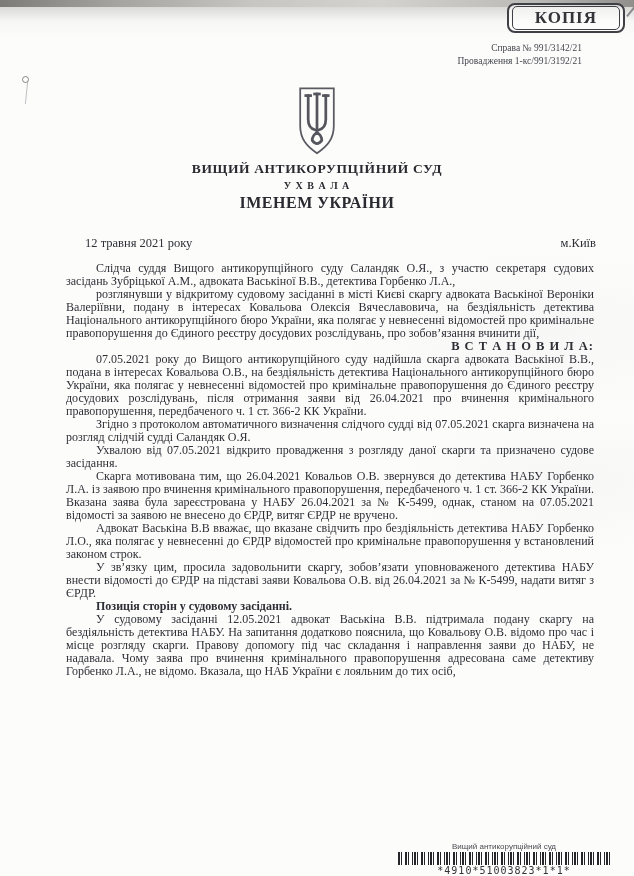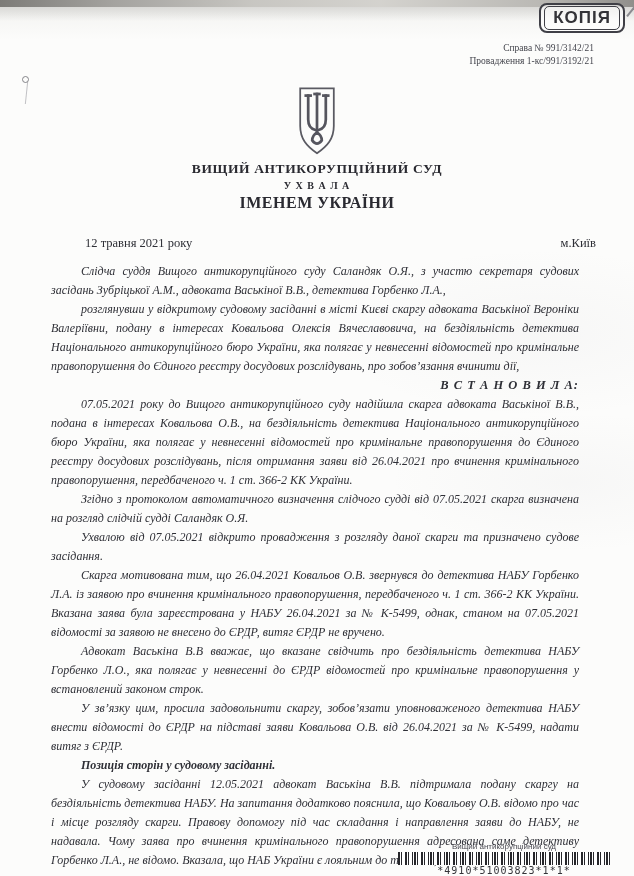--- a/index.html
+++ b/index.html
@@ -26,52 +26,52 @@
     background:linear-gradient(180deg, rgba(140,138,134,0.25), rgba(140,138,134,0));
   }
   .copy-stamp{
     position:absolute;top:3px;right:9px;
     border:2px solid #3f3f46;border-radius:8px;
     padding:1px 3px;
     background:rgba(255,255,255,0.6);
   }
   .copy-stamp-inner{
     border:1px solid #3f3f46;border-radius:5px;
-    padding:1px 8px;
-    font-family:Liberation Sans, sans-serif;
+    padding:1px 22px;
+    font-family:Liberation Serif, serif;
     font-weight:bold;font-size:17px;letter-spacing:1px;color:#333338;
   }
   .pen-mark{
     position:absolute;top:2px;right:2px;width:1.5px;height:16px;
     background:#8b8b90;transform:rotate(38deg);
   }
   .case-block{
-    position:absolute;top:42px;right:40px;
+    position:absolute;top:42px;right:52px;
     text-align:right;font-size:9.5px;line-height:13px;color:#45464e;
   }
   .emblem{
     position:absolute;top:86px;left:0;width:100%;
     display:flex;justify-content:center;
   }
   .title-block{
     position:absolute;top:160px;left:0;width:100%;
     text-align:center;font-weight:bold;color:#2a2a31;
   }
   .court-name{font-size:13.5px;letter-spacing:0.6px;line-height:17px;}
   .doc-type{font-size:10px;letter-spacing:1px;line-height:17px;}
   .in-name{font-size:16px;letter-spacing:0.5px;line-height:17px;}
   .date-row{
     position:absolute;top:236px;left:56px;right:38px;
     display:flex;justify-content:space-between;
     font-size:12.5px;
   }
   .date-row .date{padding-left:29px;}
   .body-text{
-    position:absolute;top:262px;left:51px;width:528px;
-    font-size:12px;line-height:19px;text-align:justify;font-style:italic;
+    position:absolute;top:262px;left:66px;width:528px;
+    font-size:12px;line-height:13px;text-align:justify;
   }
   .body-text p{margin:0;text-indent:30px;}
   .ruling-heading{
     text-align:right;font-weight:bold;font-size:12.5px;
     letter-spacing:1px;margin:10px 0 10px 0;text-indent:0 !important;
   }
   .bold-par{font-weight:bold;}
   .staple-mark{
     position:absolute;top:76px;left:22px;width:5px;height:5px;
     border:1.5px solid #6a6a70;border-radius:50%;opacity:0.8;

